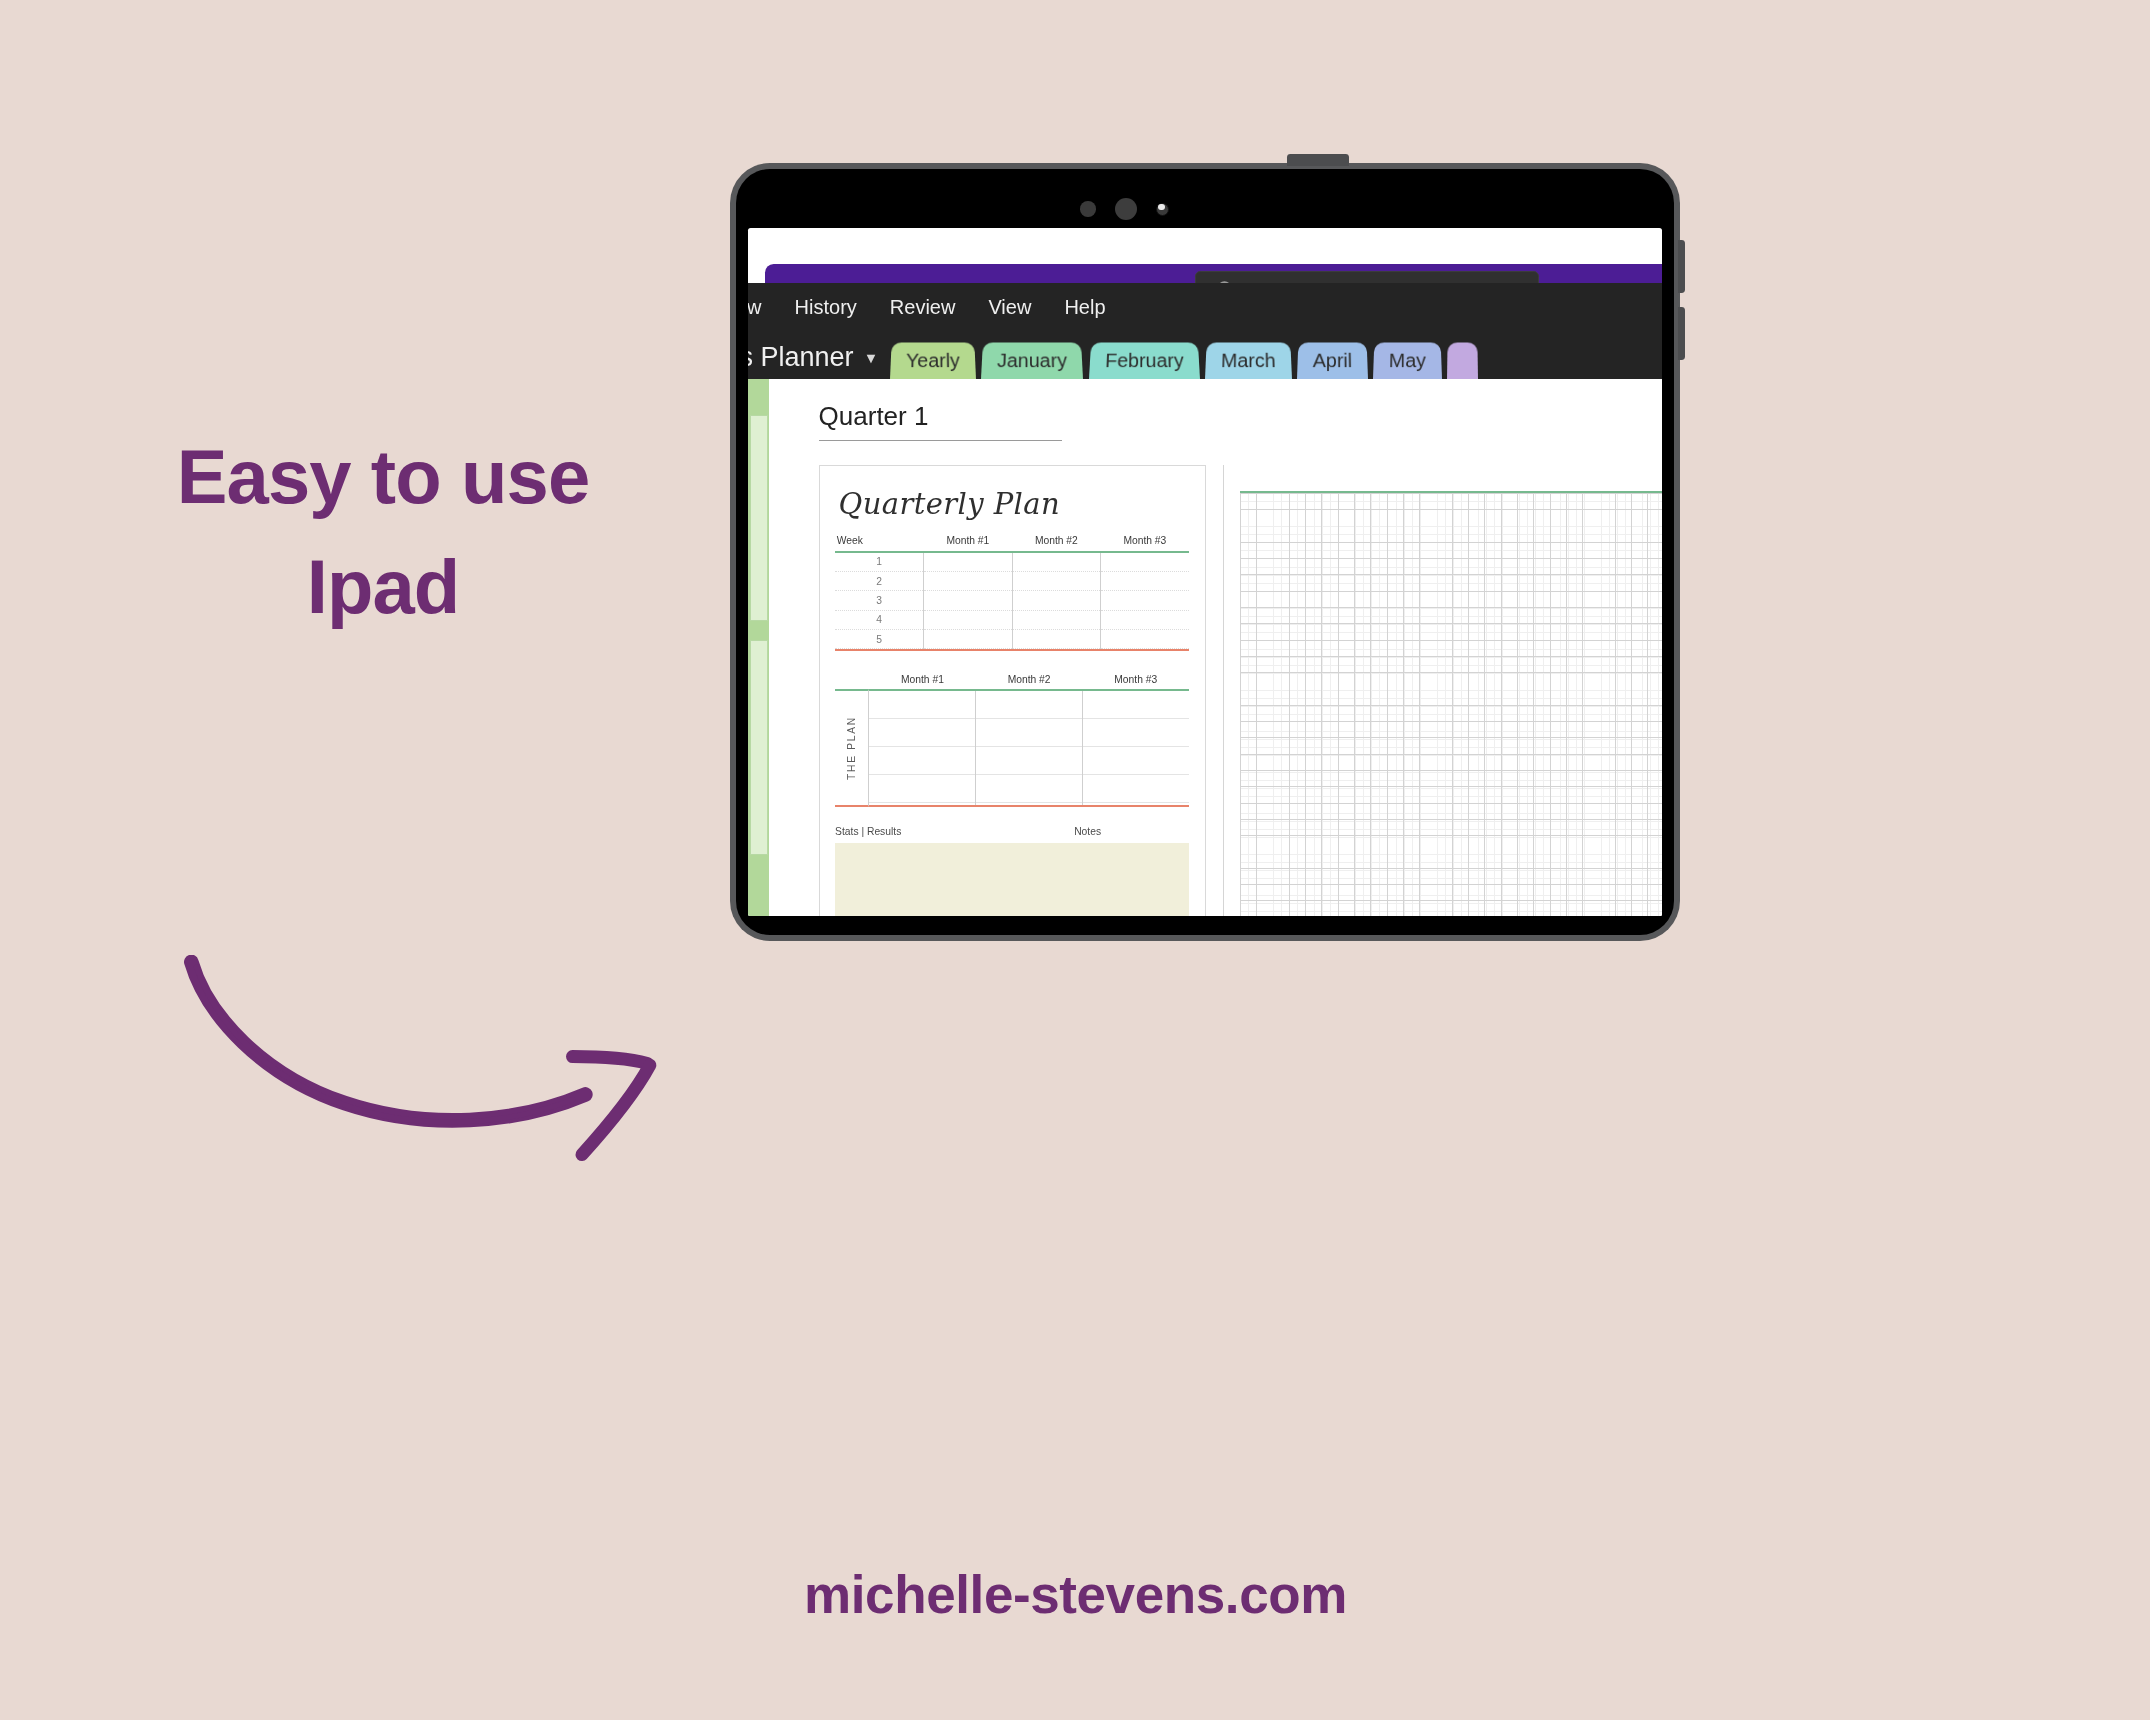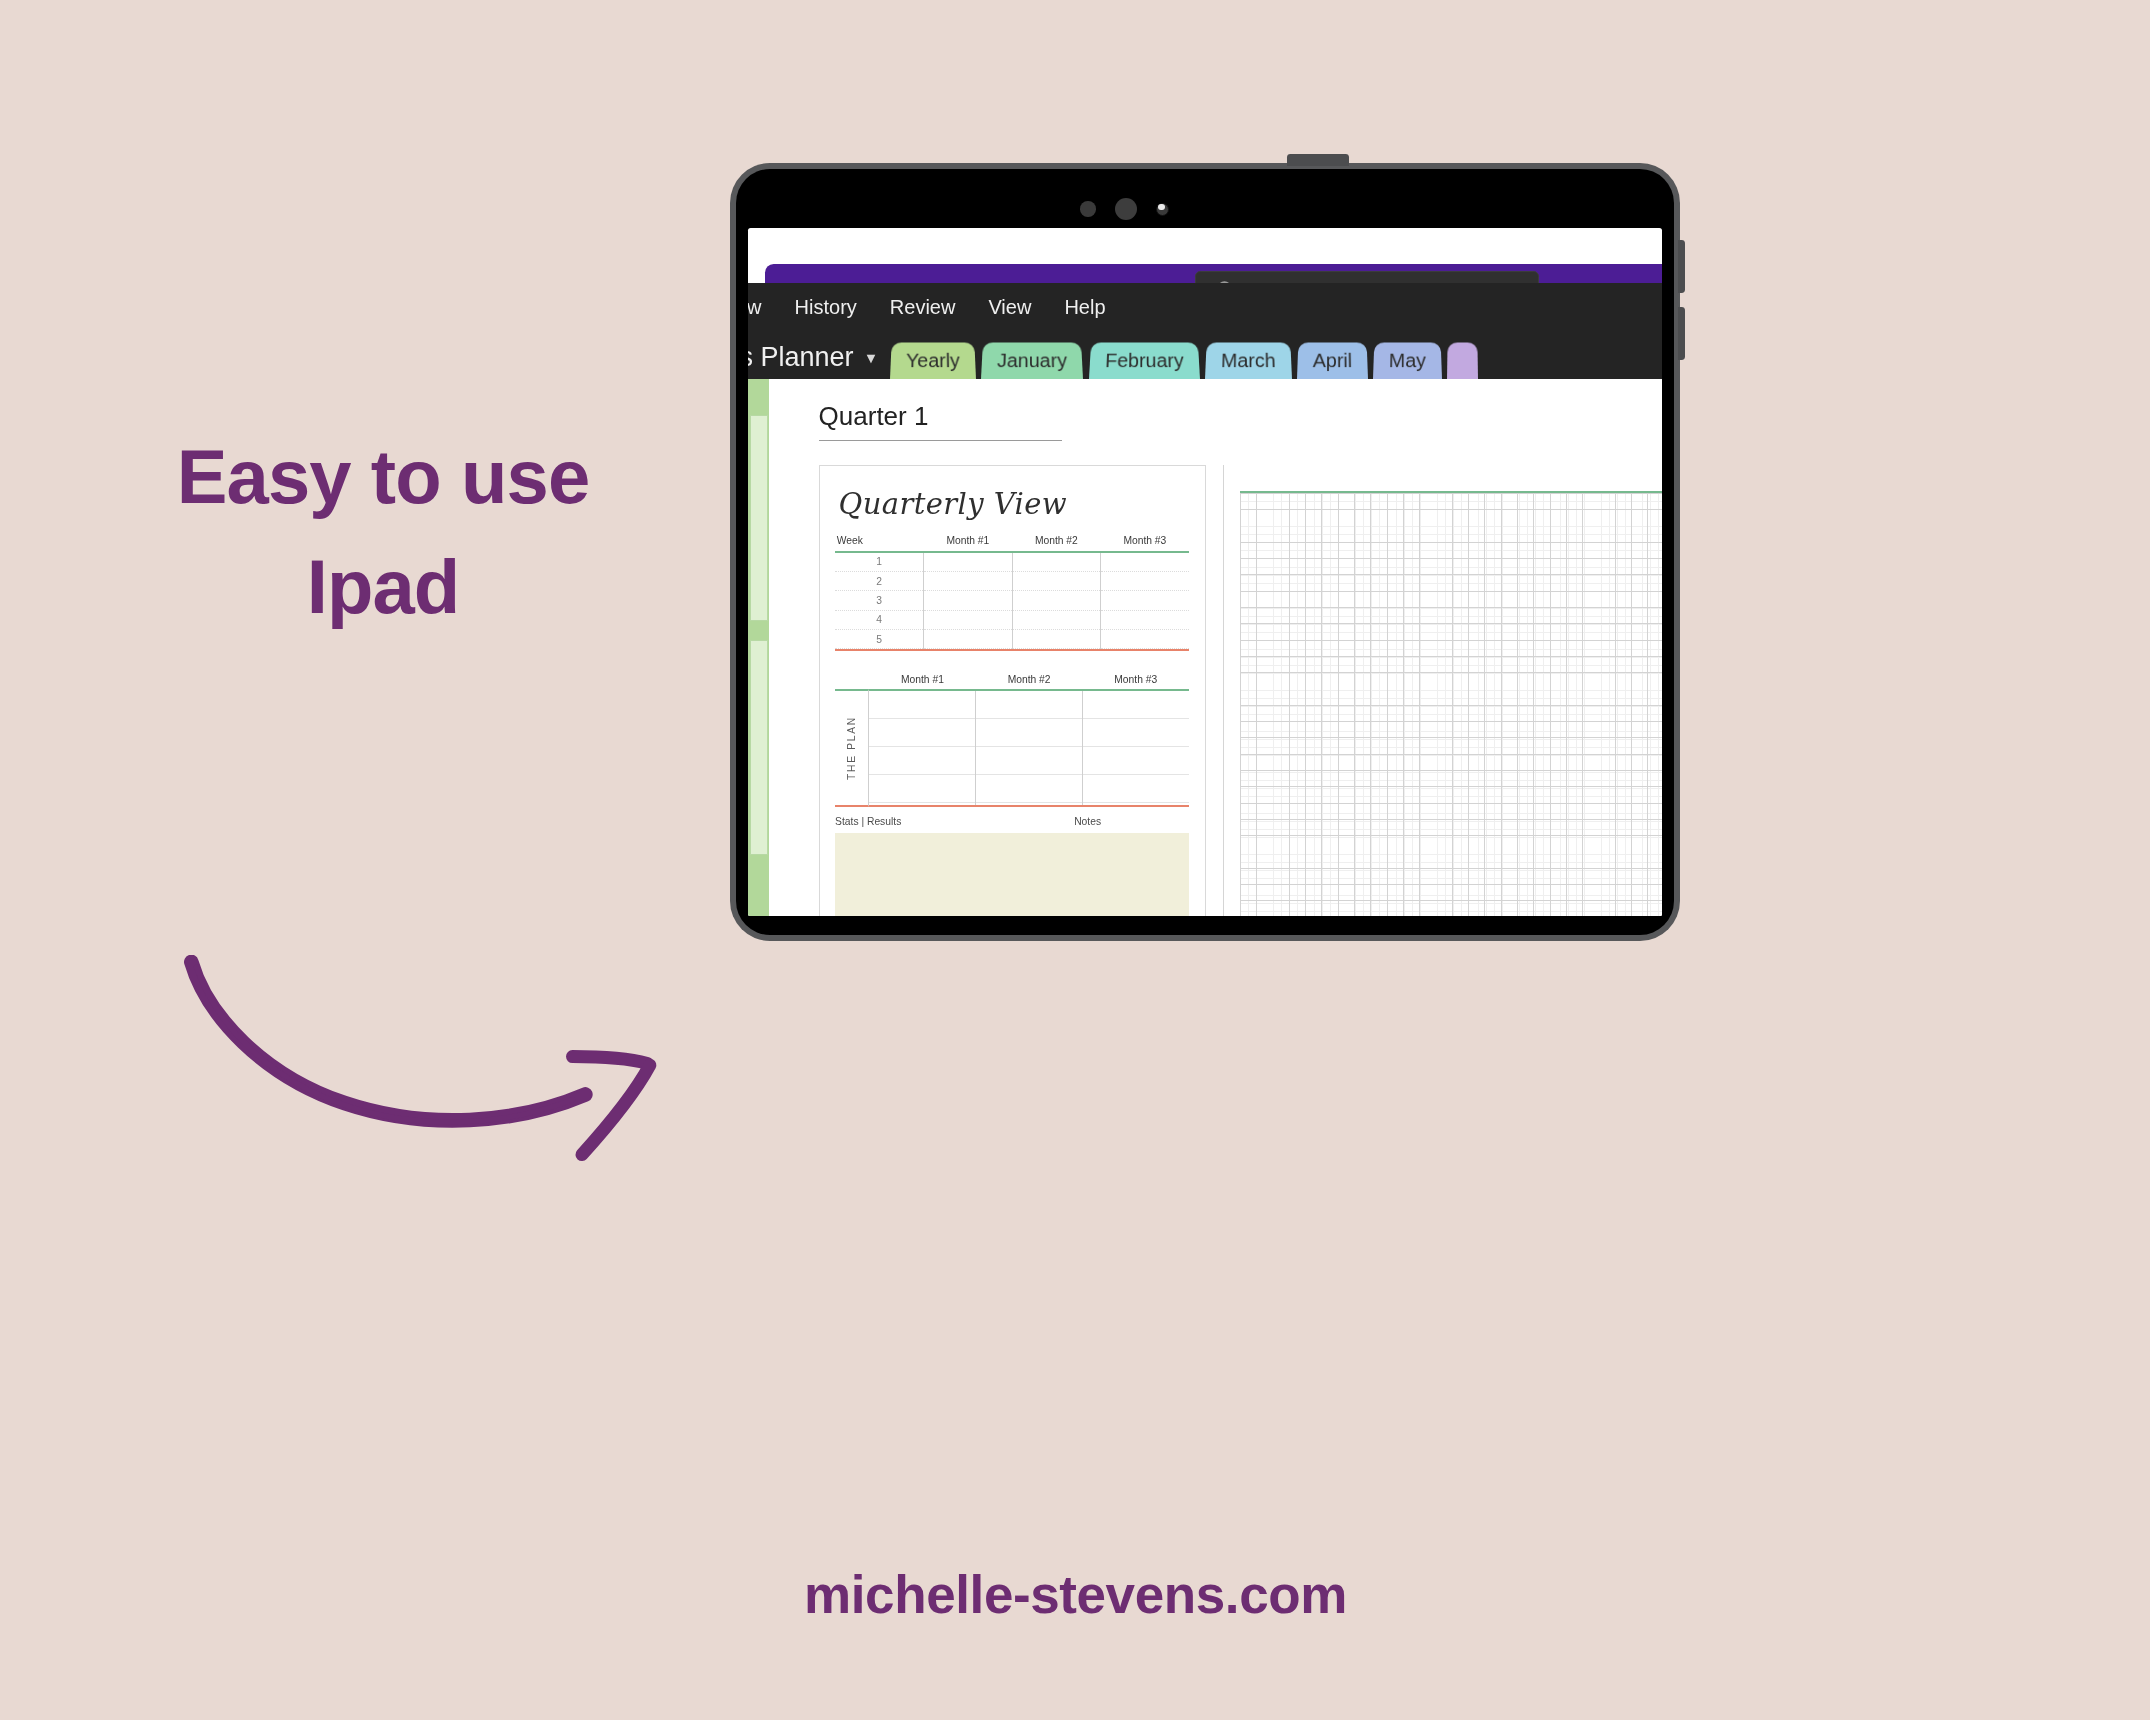--- a/index.html
+++ b/index.html
@@ -354,21 +354,21 @@
     margin-bottom: 4.3px;
   }
   .plan-hdr span {
     flex: 1;
     text-align: center;
     font-size: 10.3px;
     color: #3a3a3a;
   }
 
   
-  .sn-wrap { margin-top: 9px; display: flex; }
+  .sn-wrap { margin-top: 19px; display: flex; }
   .sn-l { flex: 2.6; }
   .sn-r { flex: 1.25; }
   .sn-title { font-size: 10.3px; color: #4a4a4a; margin-bottom: 6px; }
   .sn-box { background: #f1efda; height: 114px; }
 
   
   .sep-rule {
     position: absolute;
     left: 454px;
     top: 86px;
@@ -479,21 +479,21 @@
         <div class="thumb thumb-1"></div>
         <div class="thumb thumb-2"></div>
       </div>
 
       <div class="doc-canvas">
 
         <div class="q-title">Quarter 1</div>
 
         <div class="planner">
 
-          <div class="pl-head">Quarterly View</div>
+          <div class="pl-head">Quarterly Plan</div>
 
           <div class="grid-wrap">
             <table class="grid">
               <thead>
                 <tr>
                   <th class="wk">Week</th>
                   <th>Month #1</th>
                   <th>Month #2</th>
                   <th>Month #3</th>
                 </tr>

